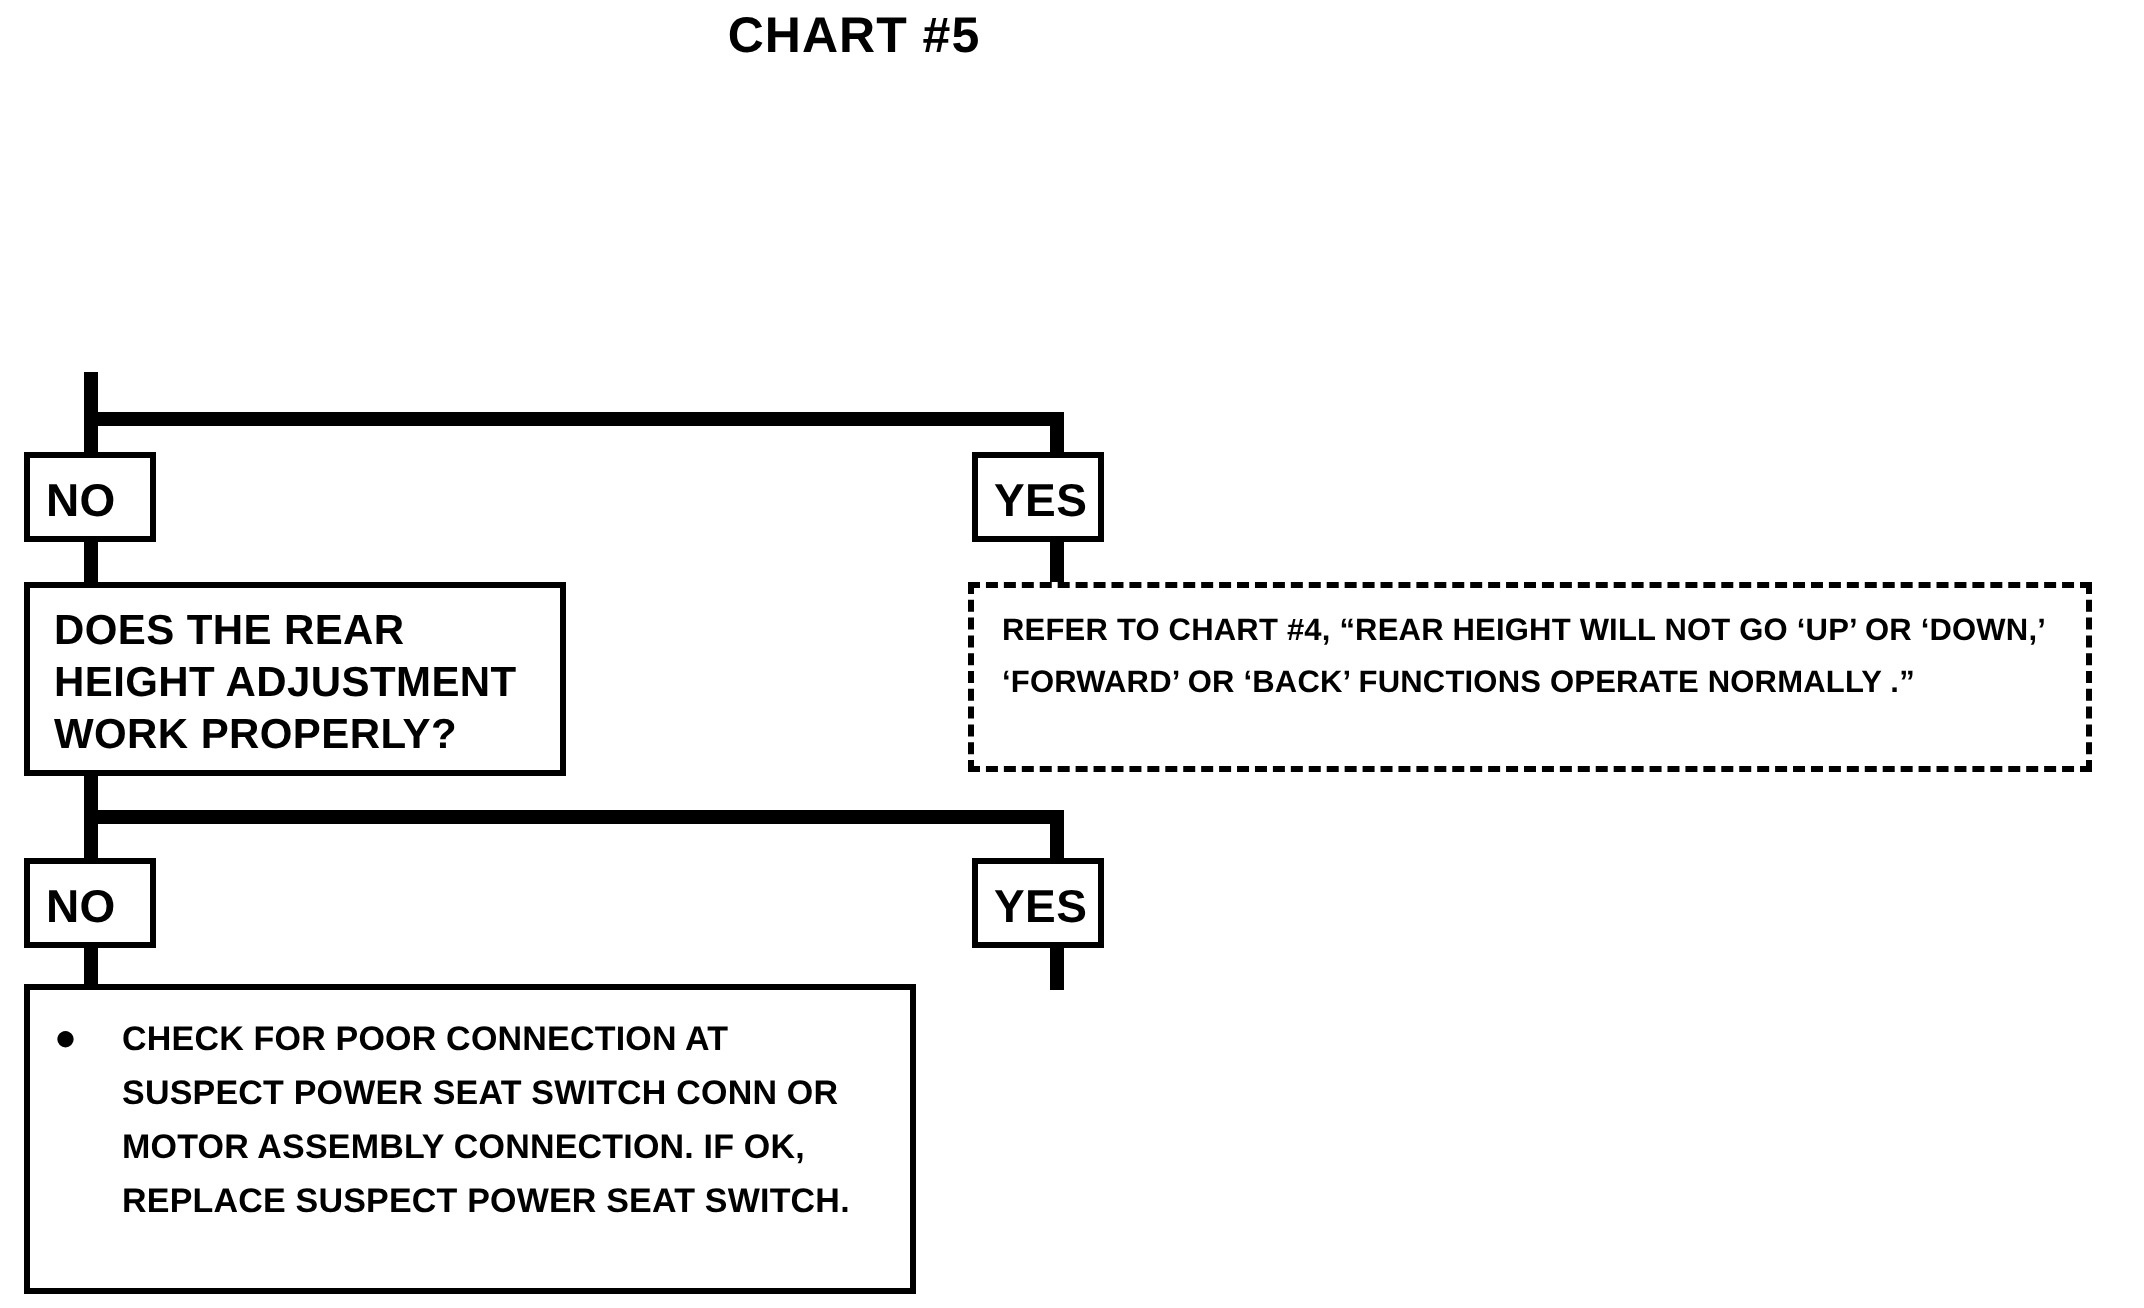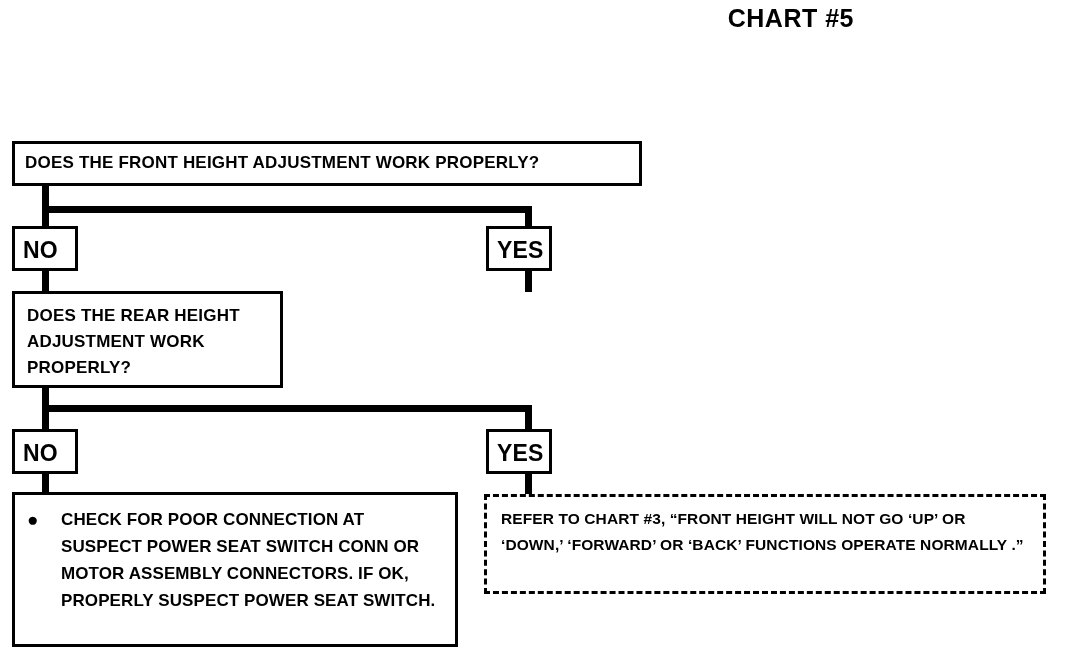--- a/index.html
+++ b/index.html
@@ -18,21 +18,21 @@
     background: #ffffff;
     overflow: hidden;
   }
 
   
   .title-block {
     position: absolute;
     left: 0;
     top: 4px;
     width: 854px;
-    text-align: right;
+    text-align: center;
   }
   .title-line-1 {
     font-size: 25px;
     font-weight: bold;
     letter-spacing: 0.5px;
     line-height: 28px;
     white-space: nowrap;
   }
   .title-line-2,
   .title-line-3 {
@@ -80,21 +80,21 @@
   #q2 {
     left: 12px;
     top: 291px;
     width: 271px;
     height: 97px;
   }
   #q2 .node-text {
     position: absolute;
     left: 12px;
     top: 9px;
-    font-size: 17px;
+    font-size: 21px;
     line-height: 26px;
     width: 245px;
   }
 
   
   .small-box {
     width: 66px;
     height: 45px;
   }
   .small-box .node-text {
@@ -187,61 +187,58 @@
 </style>
 </head>
 <body>
 
 <div id="page">
 
   <div class="title-block">
     <div class="title-line-1">CHART #5</div>
   </div>
 
-  <div class="node solid-box" id="q1">
-    <div class="node-text">DOES THE FRONT HEIGHT ADJUSTMENT WORK PROPERLY?</div>
-  </div>
 
   <div class="conn" id="c1-stem"></div>
   <div class="conn" id="c1-hbar"></div>
   <div class="conn" id="c1-drop-yes"></div>
 
   <div class="node solid-box small-box" id="no1">
     <div class="node-text">NO</div>
   </div>
   <div class="node solid-box small-box" id="yes1">
     <div class="node-text">YES</div>
   </div>
 
   <div class="conn" id="c1-no-down"></div>
   <div class="conn" id="c1-yes-down"></div>
 
   <div class="node solid-box" id="q2">
     <div class="node-text">DOES THE REAR HEIGHT ADJUSTMENT WORK PROPERLY?</div>
   </div>
 
+  <div class="node dashed-box" id="ref1">
+    <div class="ref-text">REFER TO CHART #4, “REAR HEIGHT WILL NOT GO ‘UP’ OR ‘DOWN,’ ‘FORWARD’ OR ‘BACK’ FUNCTIONS OPERATE NORMALLY .”</div>
+  </div>
 
   <div class="conn" id="c2-stem"></div>
   <div class="conn" id="c2-hbar"></div>
   <div class="conn" id="c2-drop-yes"></div>
 
   <div class="node solid-box small-box" id="no2">
     <div class="node-text">NO</div>
   </div>
   <div class="node solid-box small-box" id="yes2">
     <div class="node-text">YES</div>
   </div>
 
   <div class="conn" id="c2-no-down"></div>
   <div class="conn" id="c2-yes-down"></div>
 
   <div class="node solid-box" id="action">
     <div class="action-inner">
       <span class="bullet">●</span>
-      <span class="action-text">CHECK FOR POOR CONNECTION AT SUSPECT POWER SEAT SWITCH CONN OR MOTOR ASSEMBLY CONNECTORS. IF OK, PROPERLY SUSPECT POWER SEAT SWITCH.</span>
+      <span class="action-text">CHECK FOR POOR CONNECTION AT SUSPECT POWER SEAT SWITCH CONN OR MOTOR ASSEMBLY CONNECTION. IF OK, REPLACE SUSPECT POWER SEAT SWITCH.</span>
     </div>
   </div>
 
-  <div class="node dashed-box" id="ref2">
-    <div class="ref-text">REFER TO CHART #3, “FRONT HEIGHT WILL NOT GO ‘UP’ OR ‘DOWN,’ ‘FORWARD’ OR ‘BACK’ FUNCTIONS OPERATE NORMALLY .”</div>
-  </div>
 
 </div>
 
 </body></html>

